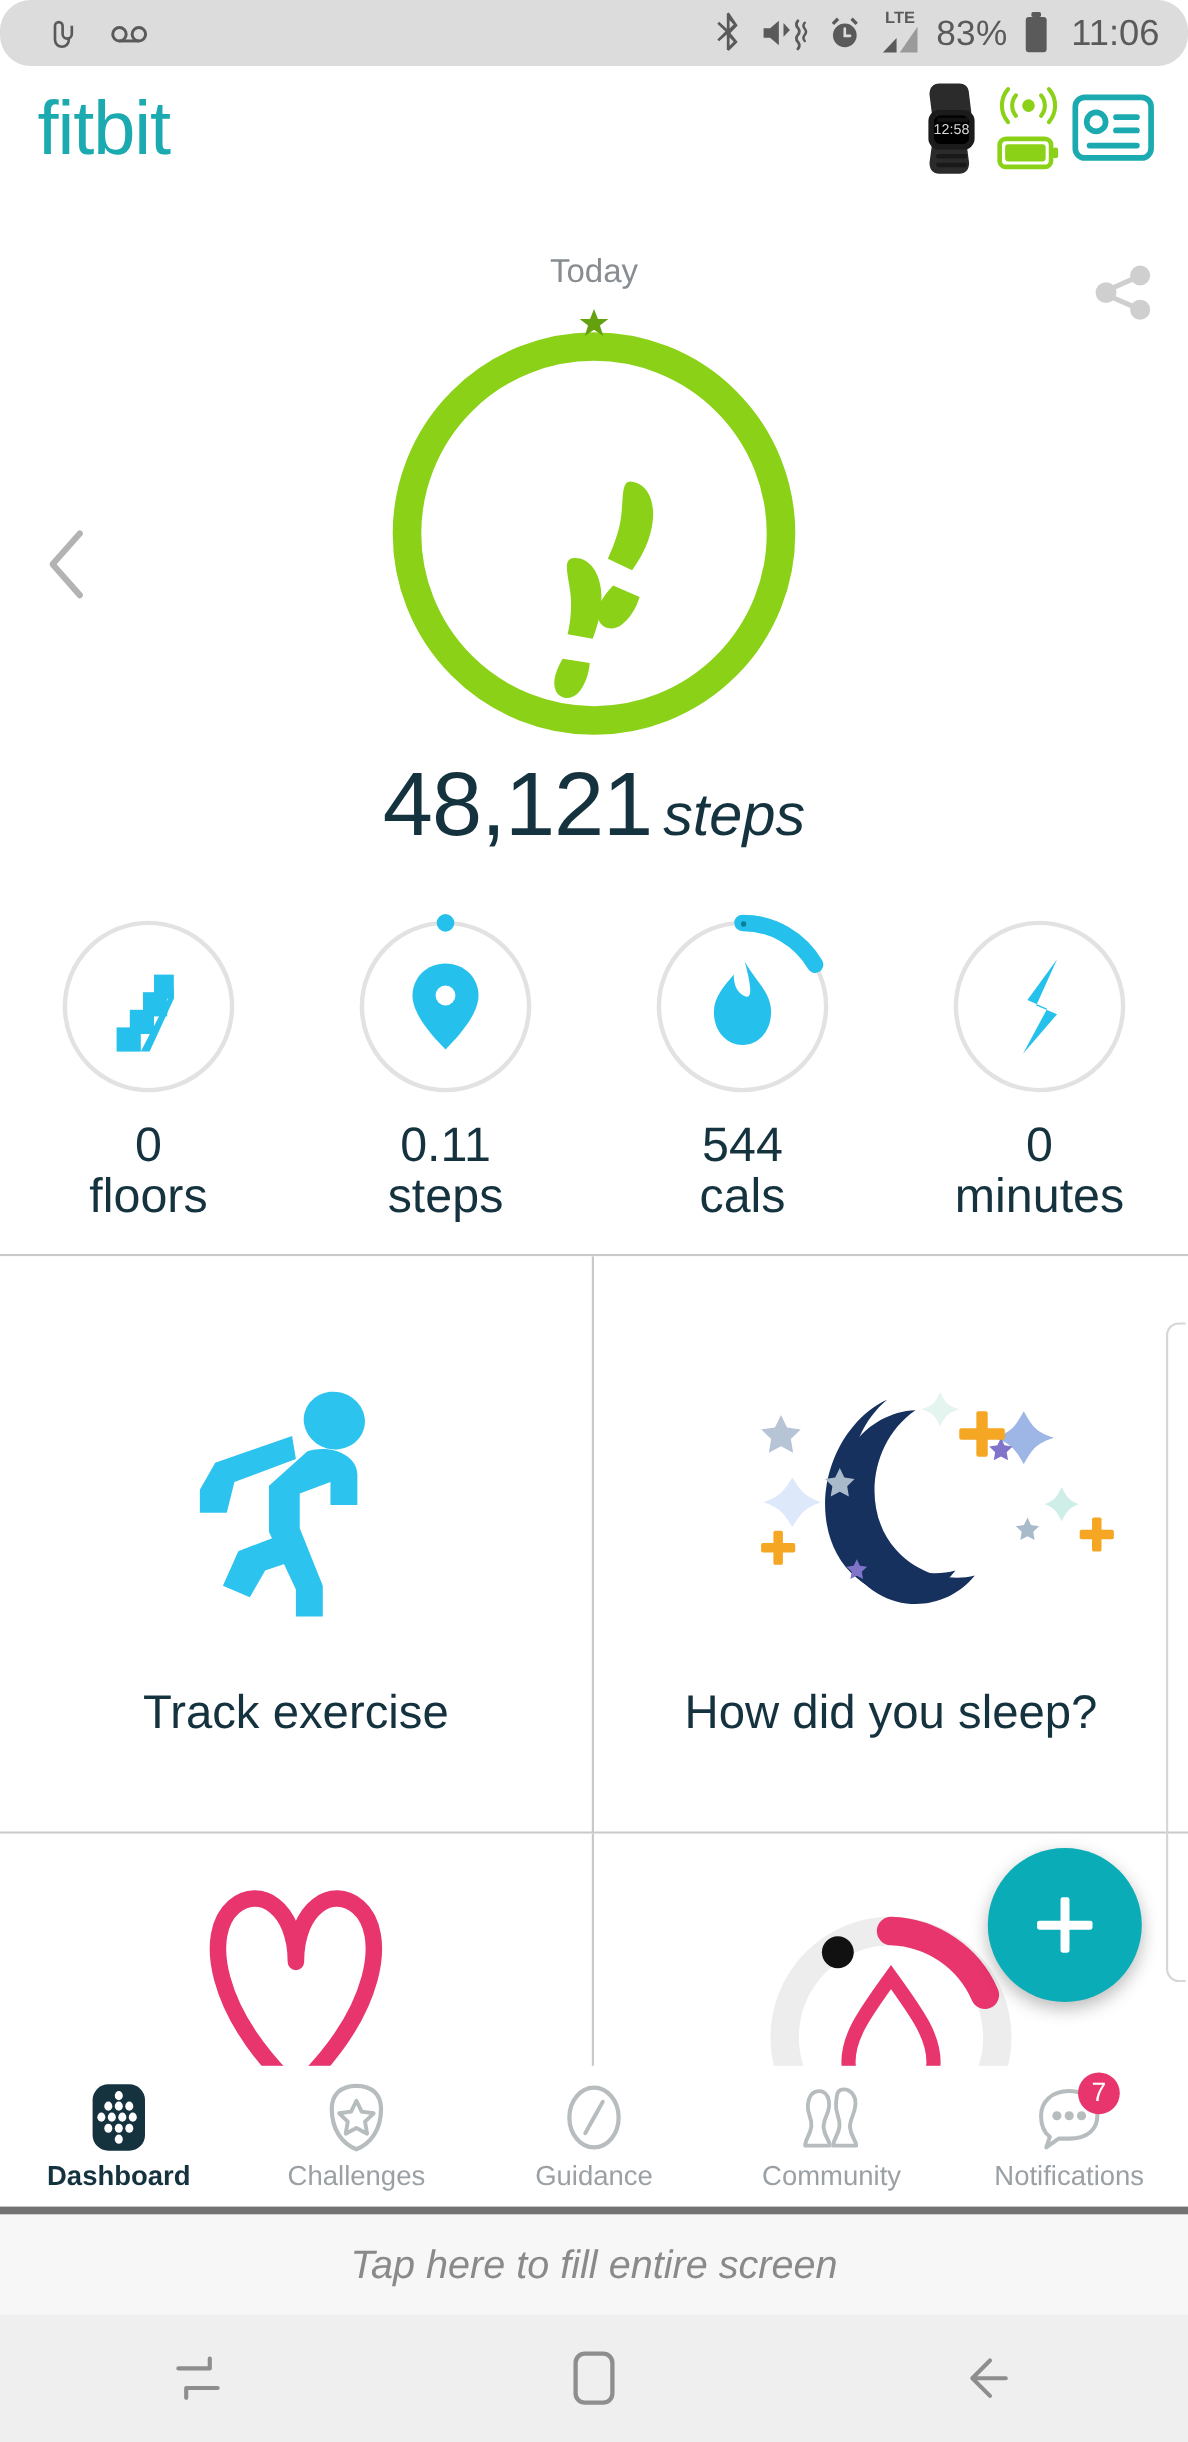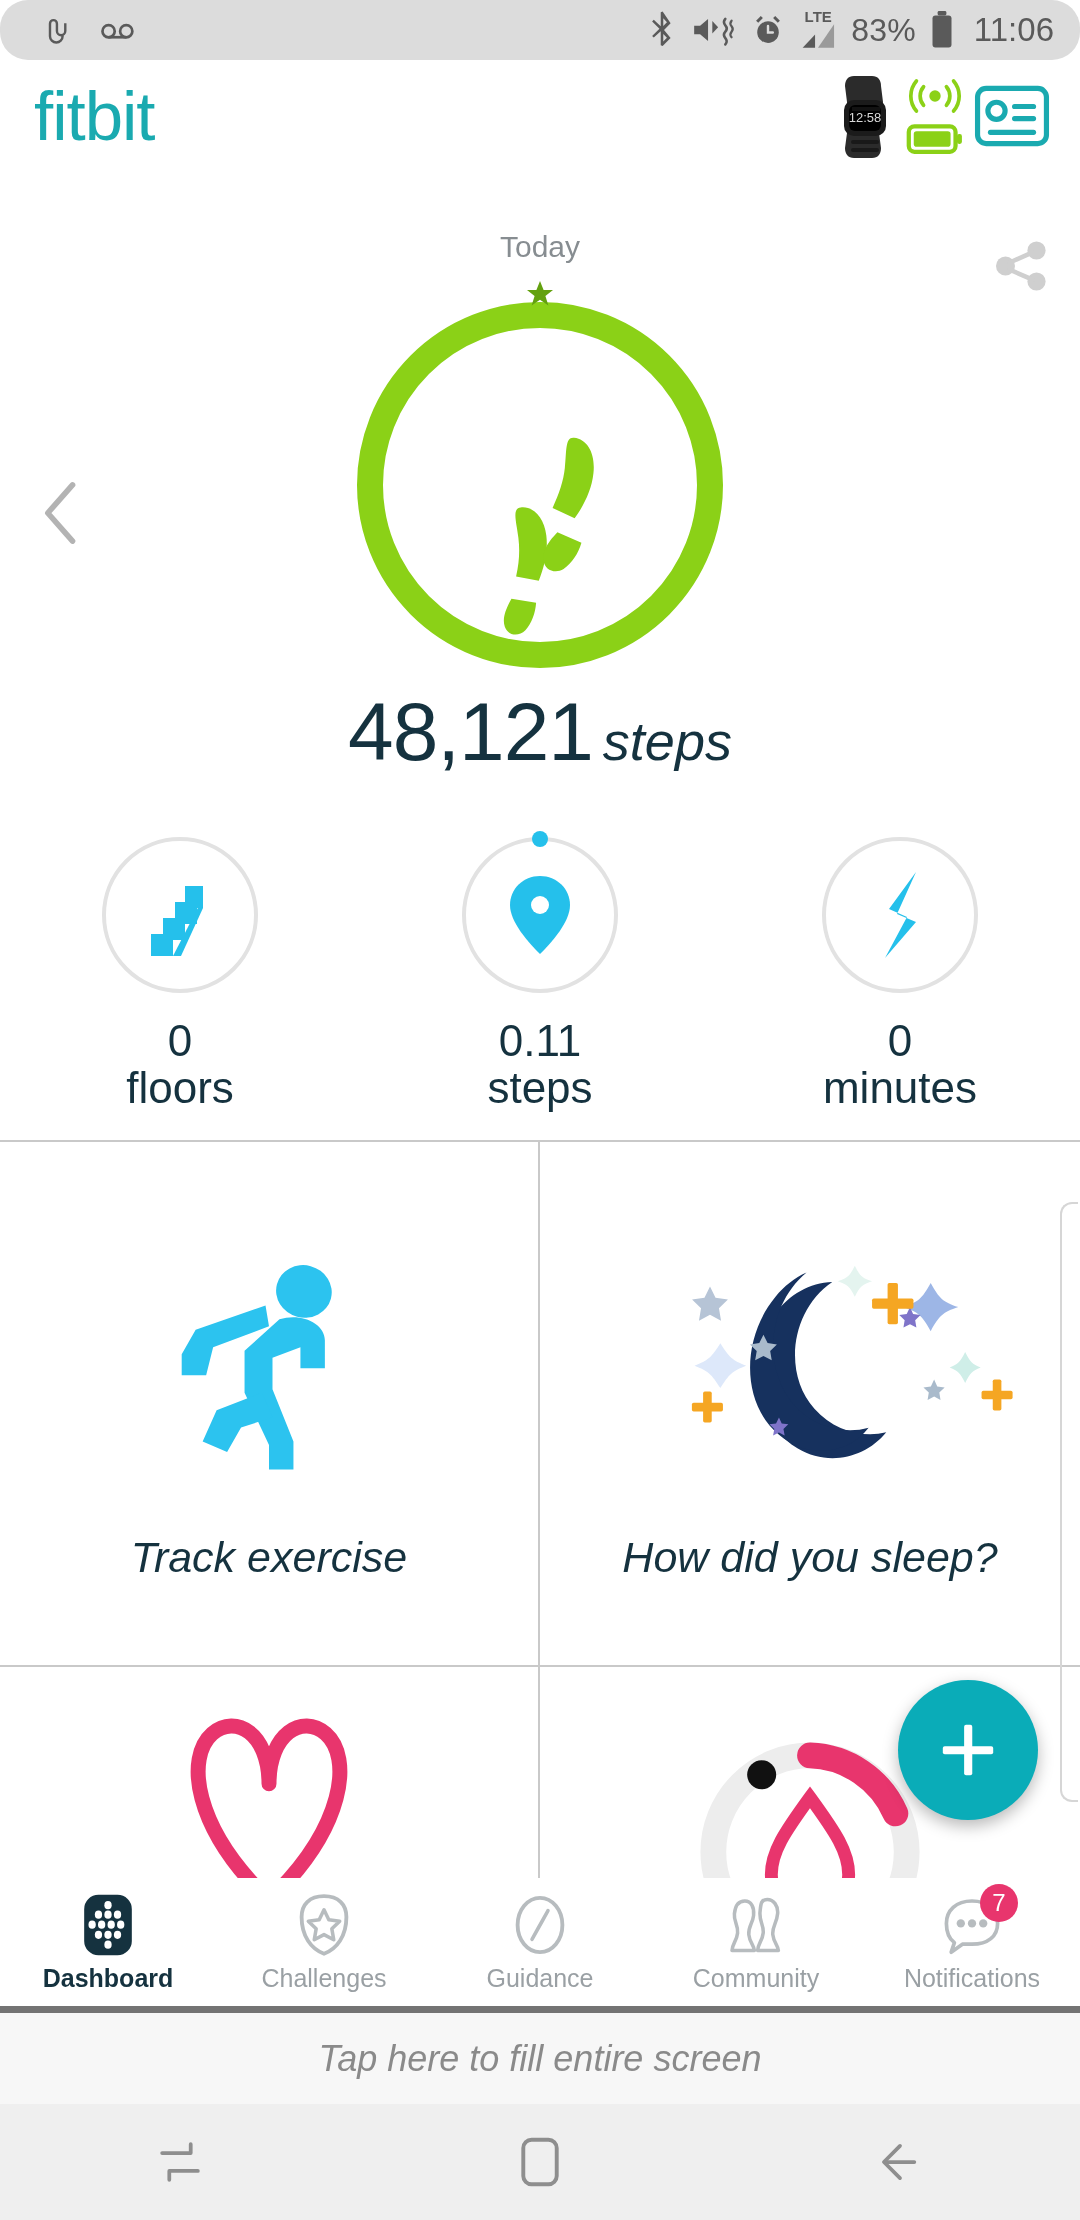--- a/index.html
+++ b/index.html
@@ -61,21 +61,21 @@
     display:flex;
   }
   .metric { flex:1; display:flex; flex-direction:column; align-items:center; }
   .metric-circle { width:170px; height:170px; position:relative; }
   .metric-val { margin-top:18px; color:#15323f; font-size:44px; line-height:1.05; }
   .metric-unit { color:#15323f; font-size:44px; line-height:1.1; }
 
   
   .cards {
     position:absolute; top:1140px; left:0; width:1080px; height:745px;
-    border-top:2px solid #c9c9c9; background:#fff; overflow:hidden;font-style:italic;
+    border-top:2px solid #c9c9c9; background:#fff; overflow:hidden;
   }
   .card-row { display:flex; width:1080px; }
   .card {
     width:540px; height:525px; border-right:2px solid #c9c9c9;
     border-bottom:2px solid #c9c9c9;
     display:flex; flex-direction:column; align-items:center; justify-content:center;
     position:relative; background:#fff;
   }
   .card:last-child { border-right:none; }
   .card-art { height:290px; display:flex; align-items:center; justify-content:center; width:100%; }
@@ -285,20 +285,34 @@
           <g fill="#25c0eb" transform="translate(85,80)">
             <path d="M0,-34 C-17,-34 -30,-21 -30,-5 C-30,12 -12,32 0,44 C12,32 30,12 30,-5 C30,-21 17,-34 0,-34 Z"></path>
             <circle cx="0" cy="-5" r="9" fill="#fff"></circle>
           </g>
         </svg>
       </div>
       <div class="metric-val">0.11</div>
       <div class="metric-unit">steps</div>
     </div>
 
+    <div class="metric">
+      <div class="metric-circle">
+        <svg width="170" height="170" viewBox="0 0 170 170">
+          <circle cx="85" cy="85" r="76" fill="none" stroke="#e2e2e2" stroke-width="4"></circle>
+          <path d="M85 9 A76 76 0 0 1 151 47" fill="none" stroke="#25c0eb" stroke-width="15" stroke-linecap="round"></path>
+          <circle cx="86" cy="10" r="2.4" fill="#0a7d99"></circle>
+          <g fill="#25c0eb" transform="translate(85,92)">
+            <path d="M2,-48 C12,-30 26,-20 26,-2 C26,16 14,28 0,28 C-14,28 -26,16 -26,-2 C-26,-16 -16,-26 -8,-36 C-8,-24 -3,-18 3,-16 C9,-14 8,-26 2,-48 Z"></path>
+          </g>
+        </svg>
+      </div>
+      <div class="metric-val">544</div>
+      <div class="metric-unit">cals</div>
+    </div>
 
     <div class="metric">
       <div class="metric-circle">
         <svg width="170" height="170" viewBox="0 0 170 170">
           <circle cx="85" cy="85" r="76" fill="none" stroke="#e2e2e2" stroke-width="4"></circle>
           <path d="M101 42 L74 79 L92 87 L70 128 L101 92 L82 84 Z" fill="#25c0eb"></path>
         </svg>
       </div>
       <div class="metric-val">0</div>
       <div class="metric-unit">minutes</div>

